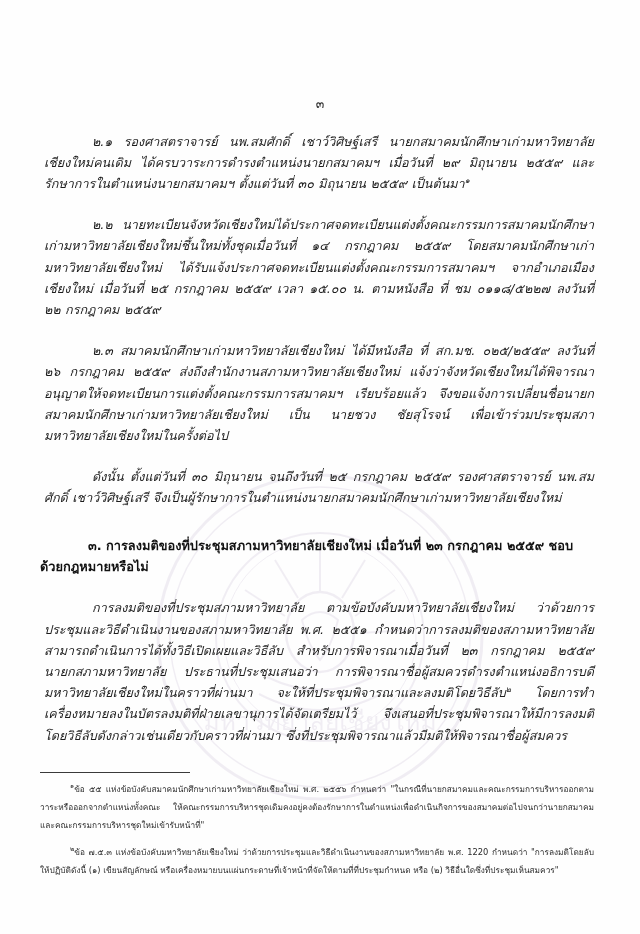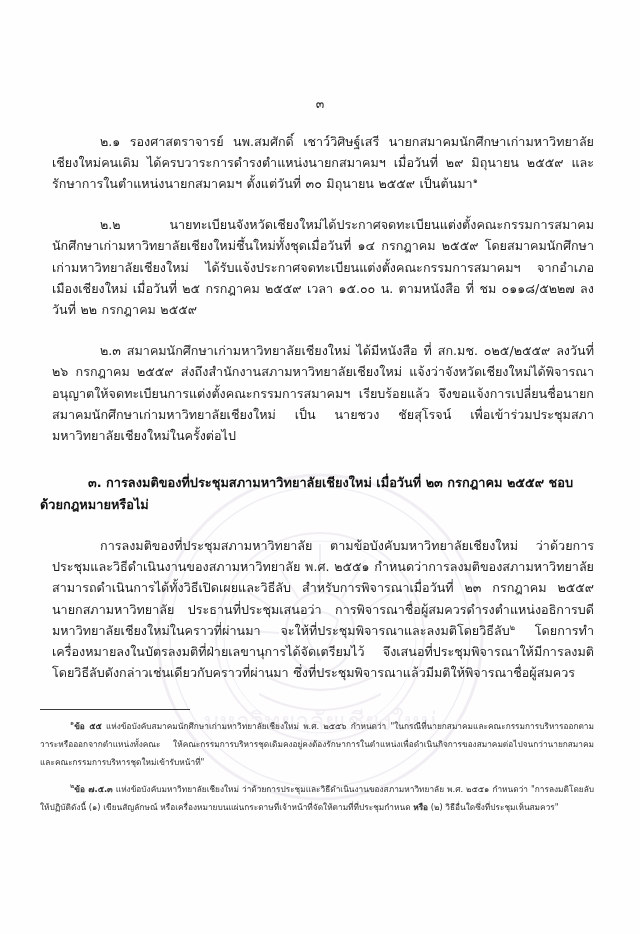--- a/index.html
+++ b/index.html
@@ -44,28 +44,29 @@
     padding-top: 98px;
     line-height: 1;
     color: #2a2a2a;
   }
 
   
   .body-block {
     margin: 0 46px 0 40px;
   }
   p.para {
-    margin: 0 0 0 12px;
+    margin: 0 0 0 4px;
     font-size: 12.6px;
     line-height: 21.2px;
     text-align: justify;
     text-justify: inter-word;
     text-indent: 48px;
     word-spacing: 0.5px;
     color: #1d1d1d;
+    font-style: italic;
   }
   p.para.gap-before { margin-top: 20px; }
 
   .heading {
     font-weight: bold;
     font-size: 12.8px;
     line-height: 21.4px;
     text-indent: 48px;
     margin: 26px 0 0 0;
     text-align: left;
@@ -95,21 +96,21 @@
     text-align: justify;
     text-indent: 30px;
     margin: 0 0 9px 0;
     color: #2b2b2b;
   }
   .footnote .fn-marker {
     font-size: 6.5px;
     vertical-align: super;
     line-height: 0;
   }
-  .footnote b { font-weight: bold; }
+  .footnote b { font-weight: normal; }
 </style>
 </head>
 <body>
 
 <div class="page">
 
   <div class="watermark">
     <svg viewBox="0 0 330 330" xmlns="http://www.w3.org/2000/svg">
       <circle cx="165" cy="165" r="162" fill="none" stroke="#6a4a8a" stroke-width="3"></circle>
       <circle cx="165" cy="165" r="150" fill="none" stroke="#6a4a8a" stroke-width="1.5"></circle>
@@ -137,29 +138,30 @@
     <div class="page-number">๓</div>
 
     <div class="body-block">
 
       <p class="para gap-before"><span>๒.๑ รองศาสตราจารย์ นพ.สมศักดิ์ เชาว์วิศิษฐ์เสรี นายกสมาคมนักศึกษาเก่ามหาวิทยาลัยเชียงใหม่คนเดิม ได้ครบวาระการดำรงตำแหน่งนายกสมาคมฯ เมื่อวันที่ ๒๙ มิถุนายน ๒๕๕๙ และรักษาการในตำแหน่งนายกสมาคมฯ ตั้งแต่วันที่ ๓๐ มิถุนายน ๒๕๕๙ เป็นต้นมา</span><sup class="fnref">๑</sup></p>
 
       <p class="para gap-before"><span>๒.๒ นายทะเบียนจังหวัดเชียงใหม่ได้ประกาศจดทะเบียนแต่งตั้งคณะกรรมการสมาคมนักศึกษาเก่ามหาวิทยาลัยเชียงใหม่ชึ้นใหม่ทั้งชุดเมื่อวันที่ ๑๔ กรกฎาคม ๒๕๕๙ โดยสมาคมนักศึกษาเก่ามหาวิทยาลัยเชียงใหม่ ได้รับแจ้งประกาศจดทะเบียนแต่งตั้งคณะกรรมการสมาคมฯ จากอำเภอเมืองเชียงใหม่ เมื่อวันที่ ๒๕ กรกฎาคม ๒๕๕๙ เวลา ๑๕.๐๐ น. ตามหนังสือ ที่ ชม ๐๑๑๘/๕๒๒๗ ลงวันที่ ๒๒ กรกฎาคม ๒๕๕๙</span></p>
 
       <p class="para gap-before"><span>๒.๓ สมาคมนักศึกษาเก่ามหาวิทยาลัยเชียงใหม่ ได้มีหนังสือ ที่ สก.มช. ๐๒๕/๒๕๕๙ ลงวันที่ ๒๖ กรกฎาคม ๒๕๕๙ ส่งถึงสำนักงานสภามหาวิทยาลัยเชียงใหม่ แจ้งว่าจังหวัดเชียงใหม่ได้พิจารณาอนุญาตให้จดทะเบียนการแต่งตั้งคณะกรรมการสมาคมฯ เรียบร้อยแล้ว จึงขอแจ้งการเปลี่ยนชื่อนายกสมาคมนักศึกษาเก่ามหาวิทยาลัยเชียงใหม่ เป็น นายชวง ชัยสุโรจน์ เพื่อเข้าร่วมประชุมสภามหาวิทยาลัยเชียงใหม่ในครั้งต่อไป</span></p>
 
+      <p class="para gap-before"><span>ดังนั้น ตั้งแต่วันที่ ๓๐ มิถุนายน  จนถึงวันที่ ๒๕ กรกฎาคม ๒๕๕๙ รองศาสตราจารย์ นพ.สมศักดิ์ เชาว์วิศิษฐ์เสรี จึงเป็นผู้รักษาการในตำแหน่งนายกสมาคมนักศึกษาเก่ามหาวิทยาลัยเชียงใหม่</span></p>
 
       <p class="heading">๓. การลงมติของที่ประชุมสภามหาวิทยาลัยเชียงใหม่ เมื่อวันที่ ๒๓ กรกฎาคม ๒๕๕๙ ชอบด้วยกฎหมายหรือไม่</p>
 
       <p class="para gap-before"><span>การลงมติของที่ประชุมสภามหาวิทยาลัย ตามข้อบังคับมหาวิทยาลัยเชียงใหม่ ว่าด้วยการประชุมและวิธีดำเนินงานของสภามหาวิทยาลัย พ.ศ. ๒๕๕๑ กำหนดว่าการลงมติของสภามหาวิทยาลัยสามารถดำเนินการได้ทั้งวิธีเปิดเผยและวิธีลับ สำหรับการพิจารณาเมื่อวันที่ ๒๓ กรกฎาคม ๒๕๕๙ นายกสภามหาวิทยาลัย ประธานที่ประชุมเสนอว่า การพิจารณาชื่อผู้สมควรดำรงตำแหน่งอธิการบดีมหาวิทยาลัยเชียงใหม่ในคราวที่ผ่านมา จะให้ที่ประชุมพิจารณาและลงมติโดยวิธีลับ</span><sup class="fnref">๒</sup><span> โดยการทำเครื่องหมายลงในบัตรลงมติที่ฝ่ายเลขานุการได้จัดเตรียมไว้ จึงเสนอที่ประชุมพิจารณาให้มีการลงมติโดยวิธีลับดังกล่าวเช่นเดียวกับคราวที่ผ่านมา ซึ่งที่ประชุมพิจารณาแล้วมีมติให้พิจารณาชื่อผู้สมควร</span></p>
 
     </div>
 
     <div class="footnotes">
       <div class="fn-rule"></div>
 
       <p class="footnote"><span class="fn-marker">๑</span><b>ข้อ ๕๕</b><span> แห่งข้อบังคับสมาคมนักศึกษาเก่ามหาวิทยาลัยเชียงใหม่ พ.ศ. ๒๕๕๖ กำหนดว่า "ในกรณีที่นายกสมาคมและคณะกรรมการบริหารออกตามวาระหรือออกจากตำแหน่งทั้งคณะ ให้คณะกรรมการบริหารชุดเดิมคงอยู่คงต้องรักษาการในตำแหน่งเพื่อดำเนินกิจการของสมาคมต่อไปจนกว่านายกสมาคมและคณะกรรมการบริหารชุดใหม่เข้ารับหน้าที่"</span></p>
 
-      <p class="footnote"><span class="fn-marker">๒</span><b>ข้อ ๗.๕.๓</b><span> แห่งข้อบังคับมหาวิทยาลัยเชียงใหม่ ว่าด้วยการประชุมและวิธีดำเนินงานของสภามหาวิทยาลัย พ.ศ. ๒๕๕๑ กำหนดว่า "การลงมติโดยลับให้ปฏิบัติดังนี้ (๑) เขียนสัญลักษณ์ หรือเครื่องหมายบนแผ่นกระดาษที่เจ้าหน้าที่จัดให้ตามที่ที่ประชุมกำหนด </span><b>หรือ</b><span> (๒) วิธีอื่นใดซึ่งที่ประชุมเห็นสมควร"</span></p>
+      <p class="footnote"><span class="fn-marker">๒</span><b>ข้อ ๗.๕.๓</b><span> แห่งข้อบังคับมหาวิทยาลัยเชียงใหม่ ว่าด้วยการประชุมและวิธีดำเนินงานของสภามหาวิทยาลัย พ.ศ. 1220 กำหนดว่า "การลงมติโดยลับให้ปฏิบัติดังนี้ (๑) เขียนสัญลักษณ์ หรือเครื่องหมายบนแผ่นกระดาษที่เจ้าหน้าที่จัดให้ตามที่ที่ประชุมกำหนด </span><b>หรือ</b><span> (๒) วิธีอื่นใดซึ่งที่ประชุมเห็นสมควร"</span></p>
     </div>
 
   </div>
 </div>
 
 </body></html>

